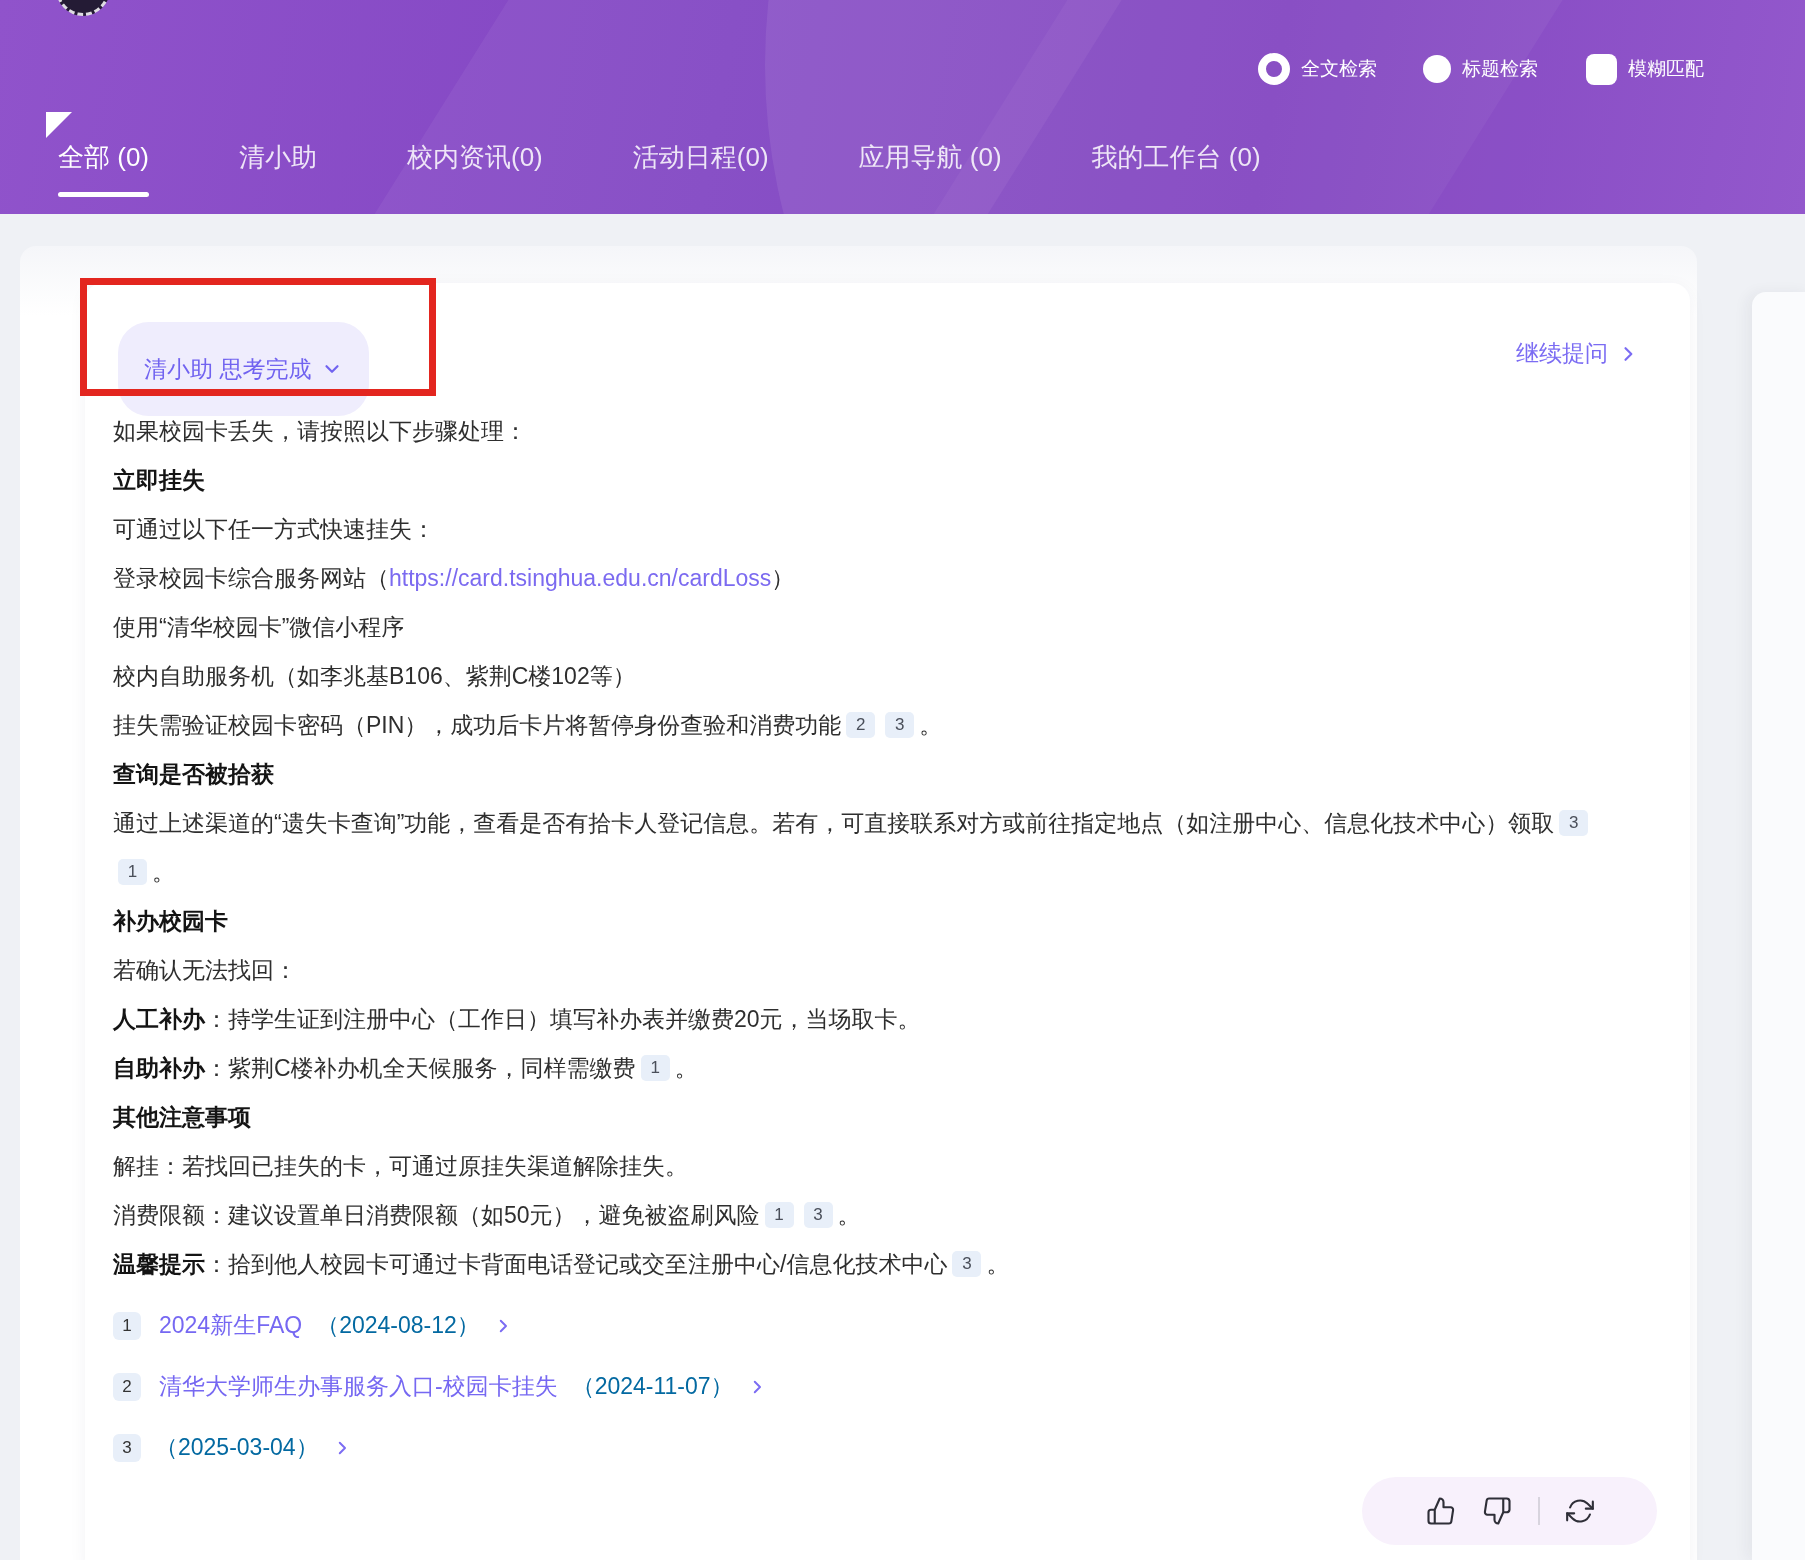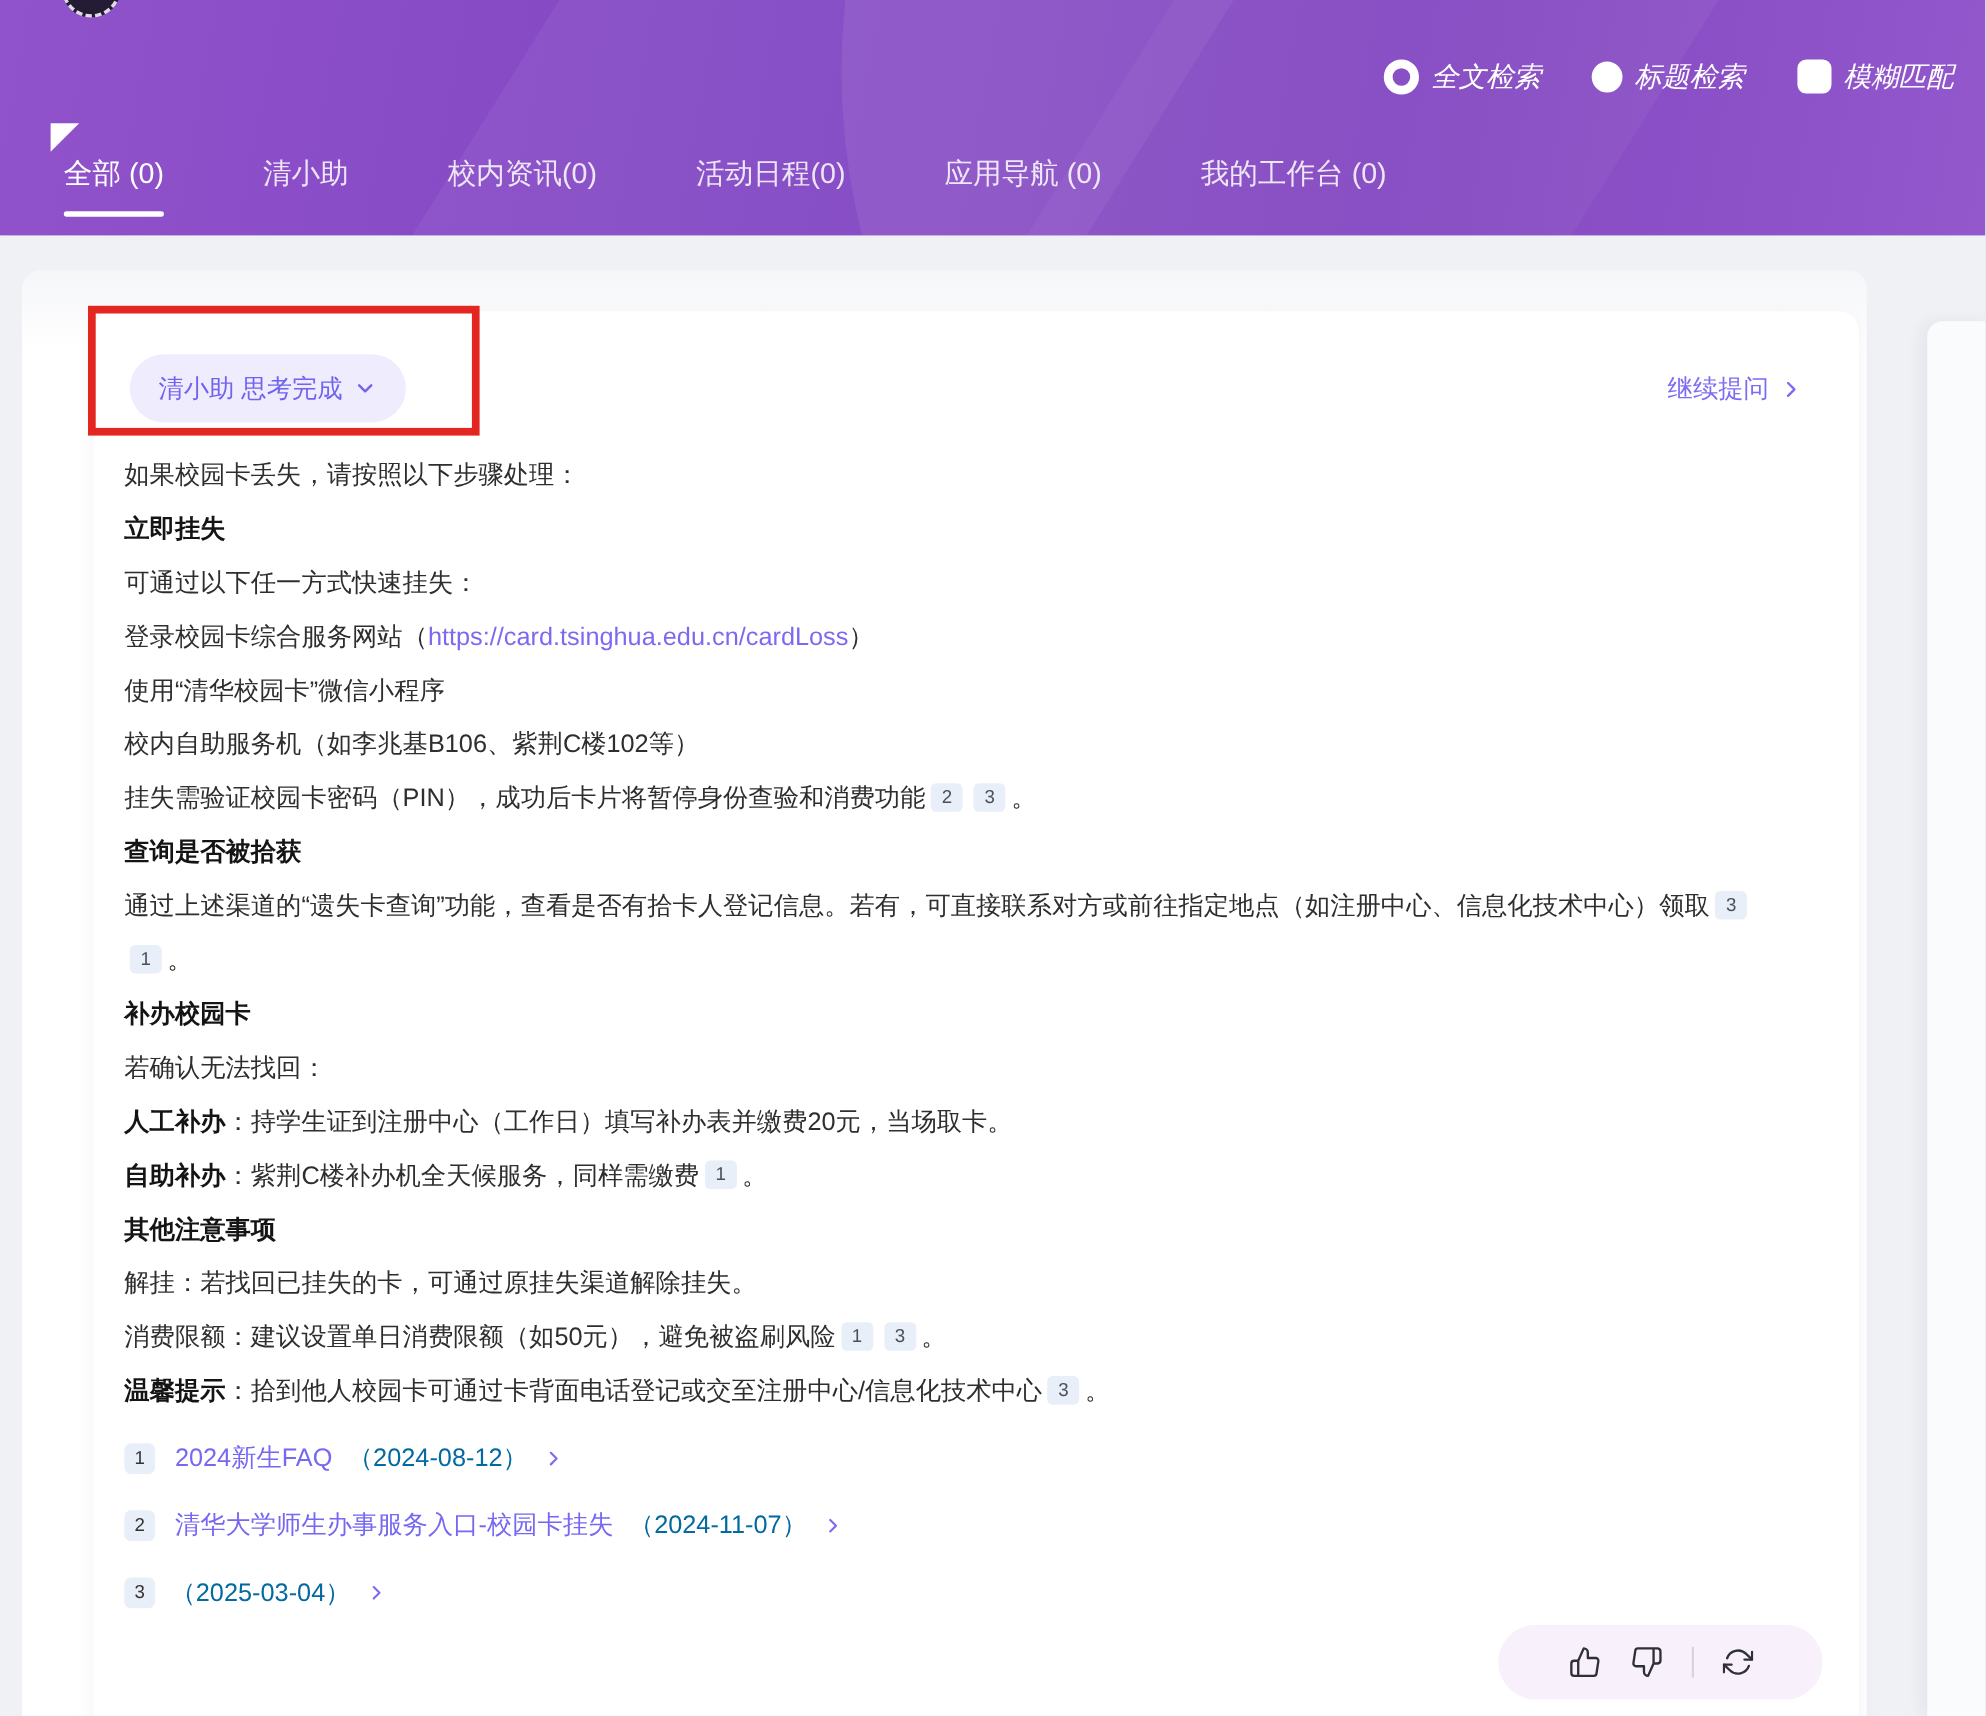--- a/index.html
+++ b/index.html
@@ -28,21 +28,21 @@
   .mic{position:absolute;right:155px;top:20px;}
   .search-btn{position:absolute;right:1px;top:1px;width:140px;height:66px;border-radius:37px;
     border:4px solid #fff;background:linear-gradient(135deg,#a express 65e5,#8b46d9);
     background:linear-gradient(135deg,#a065e5,#8b46d9);
     display:flex;align-items:center;justify-content:center;gap:9px;cursor:pointer;}
   .search-btn span{color:#fff;font-size:25px;}
 
   
   .opts{position:absolute;left:1258px;top:53px;display:flex;align-items:center;}
   .opt{display:flex;align-items:center;gap:11px;}
-  .opt-label{color:#fff;font-size:25px;white-space:nowrap;font-style:italic;}
+  .opt-label{color:#fff;font-size:19px;white-space:nowrap;}
   .radio-on{width:16px;height:16px;border:8px solid #fff;border-radius:50%;background:transparent;box-sizing:content-box;}
   .radio-off{width:28px;height:28px;border-radius:50%;background:#fff;}
   .checkbox-off{width:31px;height:31px;border-radius:8px;background:#fff;}
   .g1{margin-right:46px;} .g2{margin-right:48px;}
 
   
   .tabs{position:absolute;left:58px;top:140px;display:flex;gap:90px;}
   .tab{position:relative;color:rgba(255,255,255,.85);font-size:26px;white-space:nowrap;cursor:pointer;padding-bottom:22px;}
   .tab.active{color:#fff;}
   .tab.active::after{content:"";position:absolute;left:0;bottom:0;width:100%;height:5px;background:#fff;border-radius:3px;}
@@ -54,21 +54,21 @@
     background:#fafbfd;border-radius:14px 0 0 0;box-shadow:-6px 0 14px rgba(30,30,60,.05);}
 
   .answer-card{position:absolute;left:85px;top:283px;width:1605px;height:1295px;background:#fff;
     border-radius:18px;box-shadow:0 4px 18px rgba(40,40,80,.05);box-sizing:border-box;}
 
   
   .red-box{position:absolute;left:80px;top:278px;width:356px;height:118px;
     border:7px solid #e3261f;box-sizing:border-box;z-index:50;pointer-events:none;}
 
   
-  .status-pill{position:absolute;left:33px;top:39px;height:62px;padding:0 26px;border-radius:31px;
+  .status-pill{position:absolute;left:33px;top:39px;height:62px;padding:16px 26px;border-radius:31px;
     background:#efedfd;display:flex;align-items:center;gap:10px;cursor:pointer;}
   .status-pill span{color:#7163f0;font-size:23px;white-space:nowrap;}
   .continue-link{position:absolute;right:52px;top:55px;display:flex;align-items:center;gap:10px;cursor:pointer;}
   .continue-link span{color:#7b6cf3;font-size:23px;white-space:nowrap;}
 
   
   .answer-body{position:absolute;left:28px;top:124px;width:1518px;}
   .answer-body p{margin:0;font-size:23px;line-height:49px;color:#2e2e2e;}
   .answer-body b{color:#141414;}
   .url-link{color:#7b6af0;text-decoration:none;cursor:pointer;}

